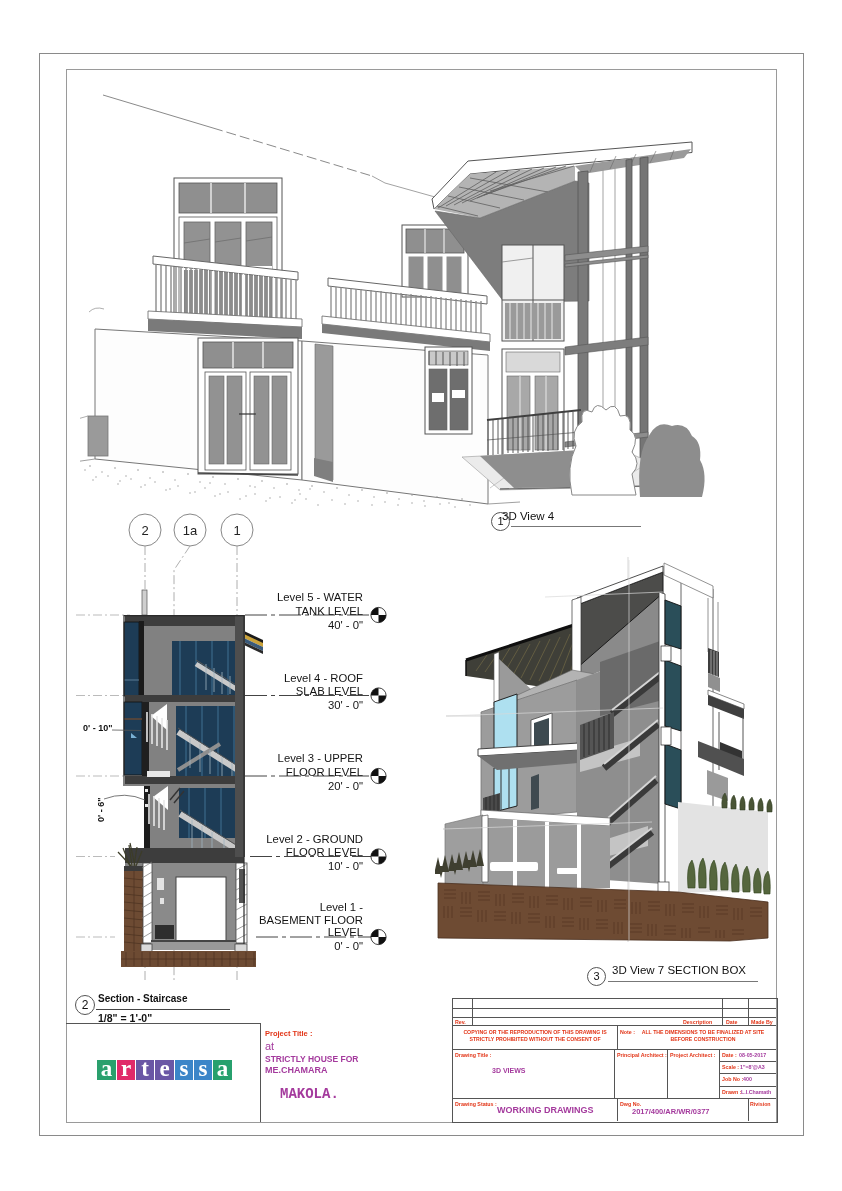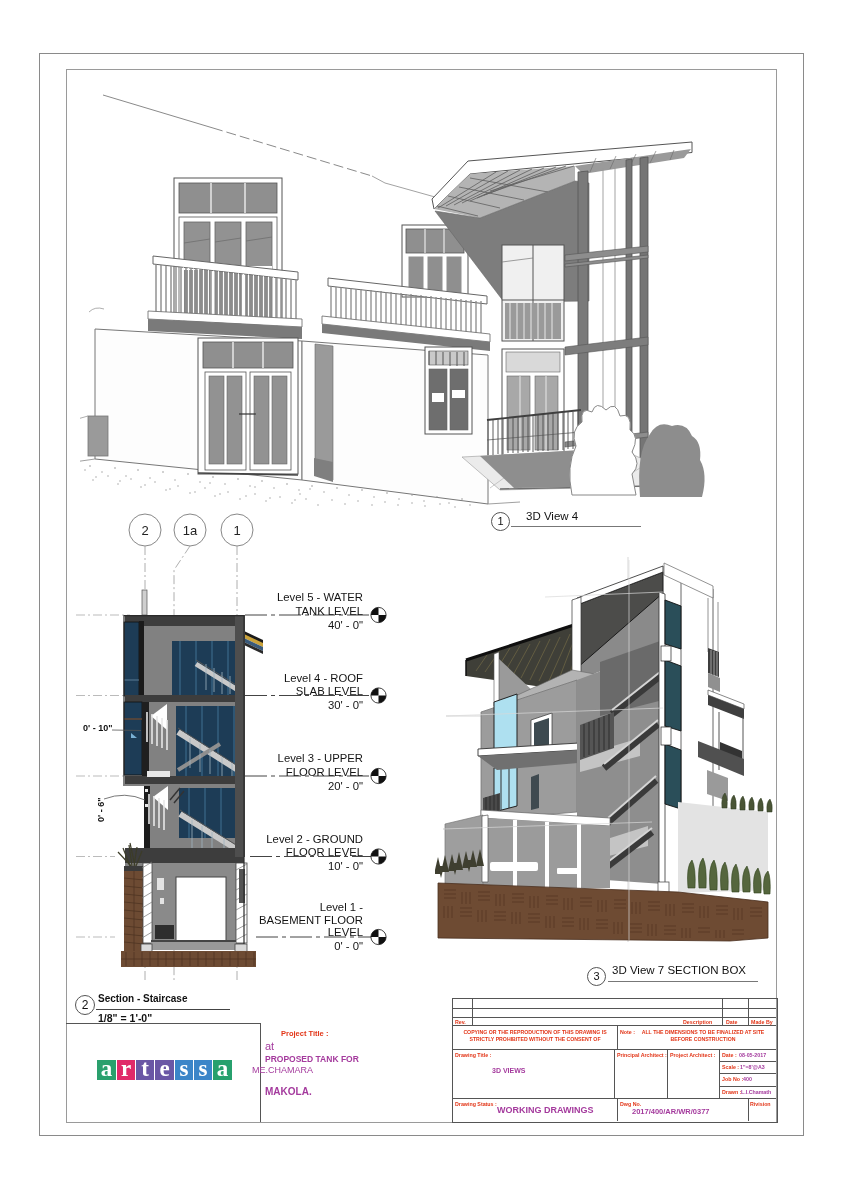--- a/index.html
+++ b/index.html
@@ -886,43 +886,43 @@
 
     <g stroke="#d8d8d8" stroke-width="0.7">
       <path d="M629,560 V940"></path>
       <path d="M545,597 L663,592"></path>
       <path d="M446,716 L663,708"></path>
       <path d="M443,829 L652,822"></path>
     </g>
   </svg>
 
   <div class="abs" style="left:491px;top:512px;width:17px;height:17px;border:1px solid #555;border-radius:50%;text-align:center;font-size:11px;line-height:17px;color:#111;">1</div>
-  <div class="abs" style="left:526px;top:510px;font-size:11.5px;color:#111;">3D View 4</div>
+  <div class="abs" style="left:502px;top:510px;font-size:11.5px;color:#111;">3D View 4</div>
   <div class="abs" style="left:511px;top:526px;width:130px;border-top:1px solid #777;"></div>
 
   <div class="abs" style="left:75px;top:995px;width:18px;height:18px;border:1px solid #555;border-radius:50%;text-align:center;font-size:12px;line-height:18px;color:#111;">2</div>
   <div class="abs" style="left:98px;top:993px;font-size:10px;font-weight:bold;color:#111;">Section - Staircase</div>
   <div class="abs" style="left:96px;top:1009px;width:134px;border-top:1px solid #444;"></div>
   <div class="abs" style="left:98px;top:1012px;font-size:10.5px;font-weight:bold;color:#111;">1/8" = 1'-0"</div>
 
   <div class="abs" style="left:587px;top:967px;width:17px;height:17px;border:1px solid #555;border-radius:50%;text-align:center;font-size:11px;line-height:17px;color:#111;">3</div>
   <div class="abs" style="left:612px;top:964px;font-size:11.5px;color:#111;">3D View 7 SECTION BOX</div>
   <div class="abs" style="left:608px;top:981px;width:150px;border-top:1px solid #777;"></div>
 
   <div class="abs" style="left:66px;top:1023px;width:194px;height:98px;border-top:1px solid #555;border-right:1px solid #555;"></div>
 
   <div class="abs" style="left:97px;top:1060px;height:20px;font-family:'Liberation Serif',serif;font-weight:bold;font-size:23px;line-height:18px;color:#fff;">
     <span style="display:inline-block;width:19px;height:20px;background:#2aa06d;text-align:center;margin-right:1px;">a</span><span style="display:inline-block;width:18px;height:20px;background:#e02a6a;text-align:center;margin-right:1px;">r</span><span style="display:inline-block;width:18px;height:20px;background:#6a57a5;text-align:center;margin-right:1px;">t</span><span style="display:inline-block;width:19px;height:20px;background:#6a57a5;text-align:center;margin-right:1px;">e</span><span style="display:inline-block;width:18px;height:20px;background:#3b85c8;text-align:center;margin-right:1px;">s</span><span style="display:inline-block;width:18px;height:20px;background:#3b85c8;text-align:center;margin-right:1px;">s</span><span style="display:inline-block;width:19px;height:20px;background:#27a06d;text-align:center;">a</span>
   </div>
 
-  <div class="abs red" style="left:265px;top:1029px;font-size:7.5px;font-weight:bold;margin-left:16px;">Project Title :</div>
-  <div class="abs mag" style="left:265px;top:1054px;font-size:8.5px;font-weight:bold;">PROPOSED TANK FOR</div>
-  <div class="abs mag" style="left:252px;top:1065px;font-size:9px;font-weight:normal;">ME.CHAMARA</div>
+  <div class="abs red" style="left:265px;top:1029px;font-size:7.5px;font-weight:bold;">Project Title :</div>
+  <div class="abs mag" style="left:265px;top:1054px;font-size:8.5px;font-weight:bold;">STRICTLY HOUSE FOR</div>
+  <div class="abs mag" style="left:265px;top:1065px;font-size:9px;font-weight:bold;">ME.CHAMARA</div>
   <div class="abs mag" style="left:265px;top:1040px;font-size:11px;">at</div>
-  <div class="abs mag" style="left:265px;top:1086px;font-size:10px;font-weight:bold;">MAKOLA.</div>
+  <div class="abs mag" style="left:280px;top:1086px;font-size:14px;font-weight:bold;font-family:Liberation Mono, monospace;">MAKOLA.</div>
 
   <div class="abs" style="left:452px;top:998px;width:324px;height:123px;border:1px solid #555;"></div>
   <div class="abs" style="left:452px;top:1008px;width:324px;border-top:1px solid #555;"></div>
   <div class="abs" style="left:452px;top:1017px;width:324px;border-top:1px solid #555;"></div>
   <div class="abs" style="left:452px;top:1025px;width:324px;border-top:1px solid #555;"></div>
   <div class="abs" style="left:452px;top:1049px;width:324px;border-top:1px solid #555;"></div>
   <div class="abs" style="left:452px;top:1098px;width:324px;border-top:1px solid #555;"></div>
 
   <div class="abs" style="left:472px;top:998px;height:27px;border-left:1px solid #555;"></div>
   <div class="abs" style="left:722px;top:998px;height:27px;border-left:1px solid #555;"></div>

